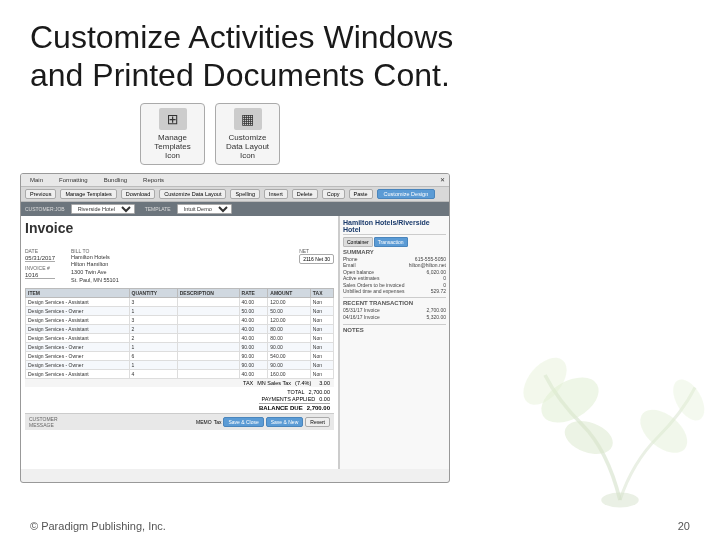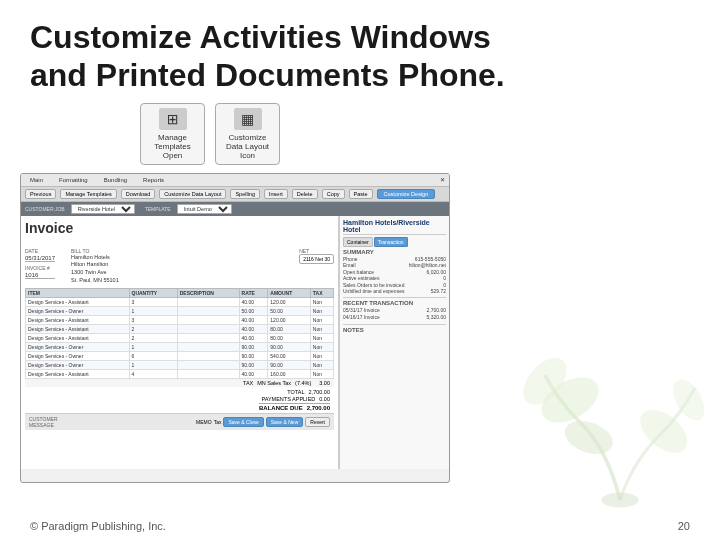--- a/index.html
+++ b/index.html
@@ -14,21 +14,21 @@
     }
 
     
     .title-area {
       padding: 18px 30px 8px 30px;
       background: #fff;
     }
 
     .title-text {
       font-size: 32px;
-      font-weight: bold;
+      font-weight: normal;
       color: #1a1a1a;
       line-height: 1.2;
     }
 
     
     .icons-row {
       display: flex;
       gap: 10px;
       padding: 0 30px 8px 140px;
       align-items: flex-start;
@@ -368,30 +368,30 @@
       padding: 1px 4px;
       background: #f5f5f5;
     }
   </style>
 </head>
 <body>
 
 <div class="title-area">
   <div class="title-text">
     <span>Customize Activities Windows</span><br>
-    <span>and Printed Documents Phone.</span>
+    <span>and Printed Documents Cont.</span>
   </div>
 </div>
 
 <div class="icons-row">
   <div class="icon-box">
     <div class="icon-box-img">⊞</div>
     <div style="white-space:pre-line;font-size:8px;">Manage
 Templates
-Open</div>
+Icon</div>
   </div>
   <div class="icon-box">
     <div class="icon-box-img">▦</div>
     <div style="white-space:pre-line;font-size:8px;">Customize
 Data Layout
 Icon</div>
   </div>
 </div>
 
 <div class="screenshot-wrapper">

